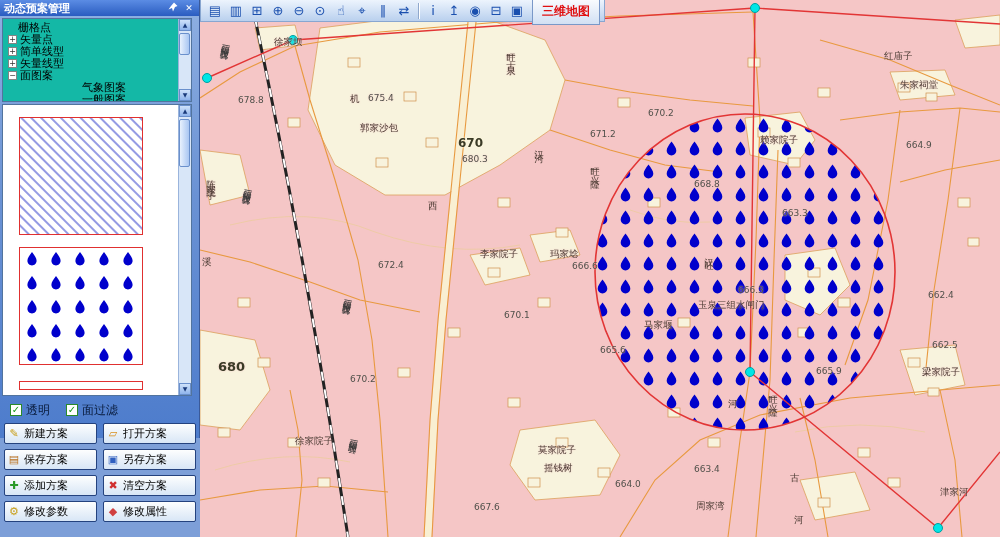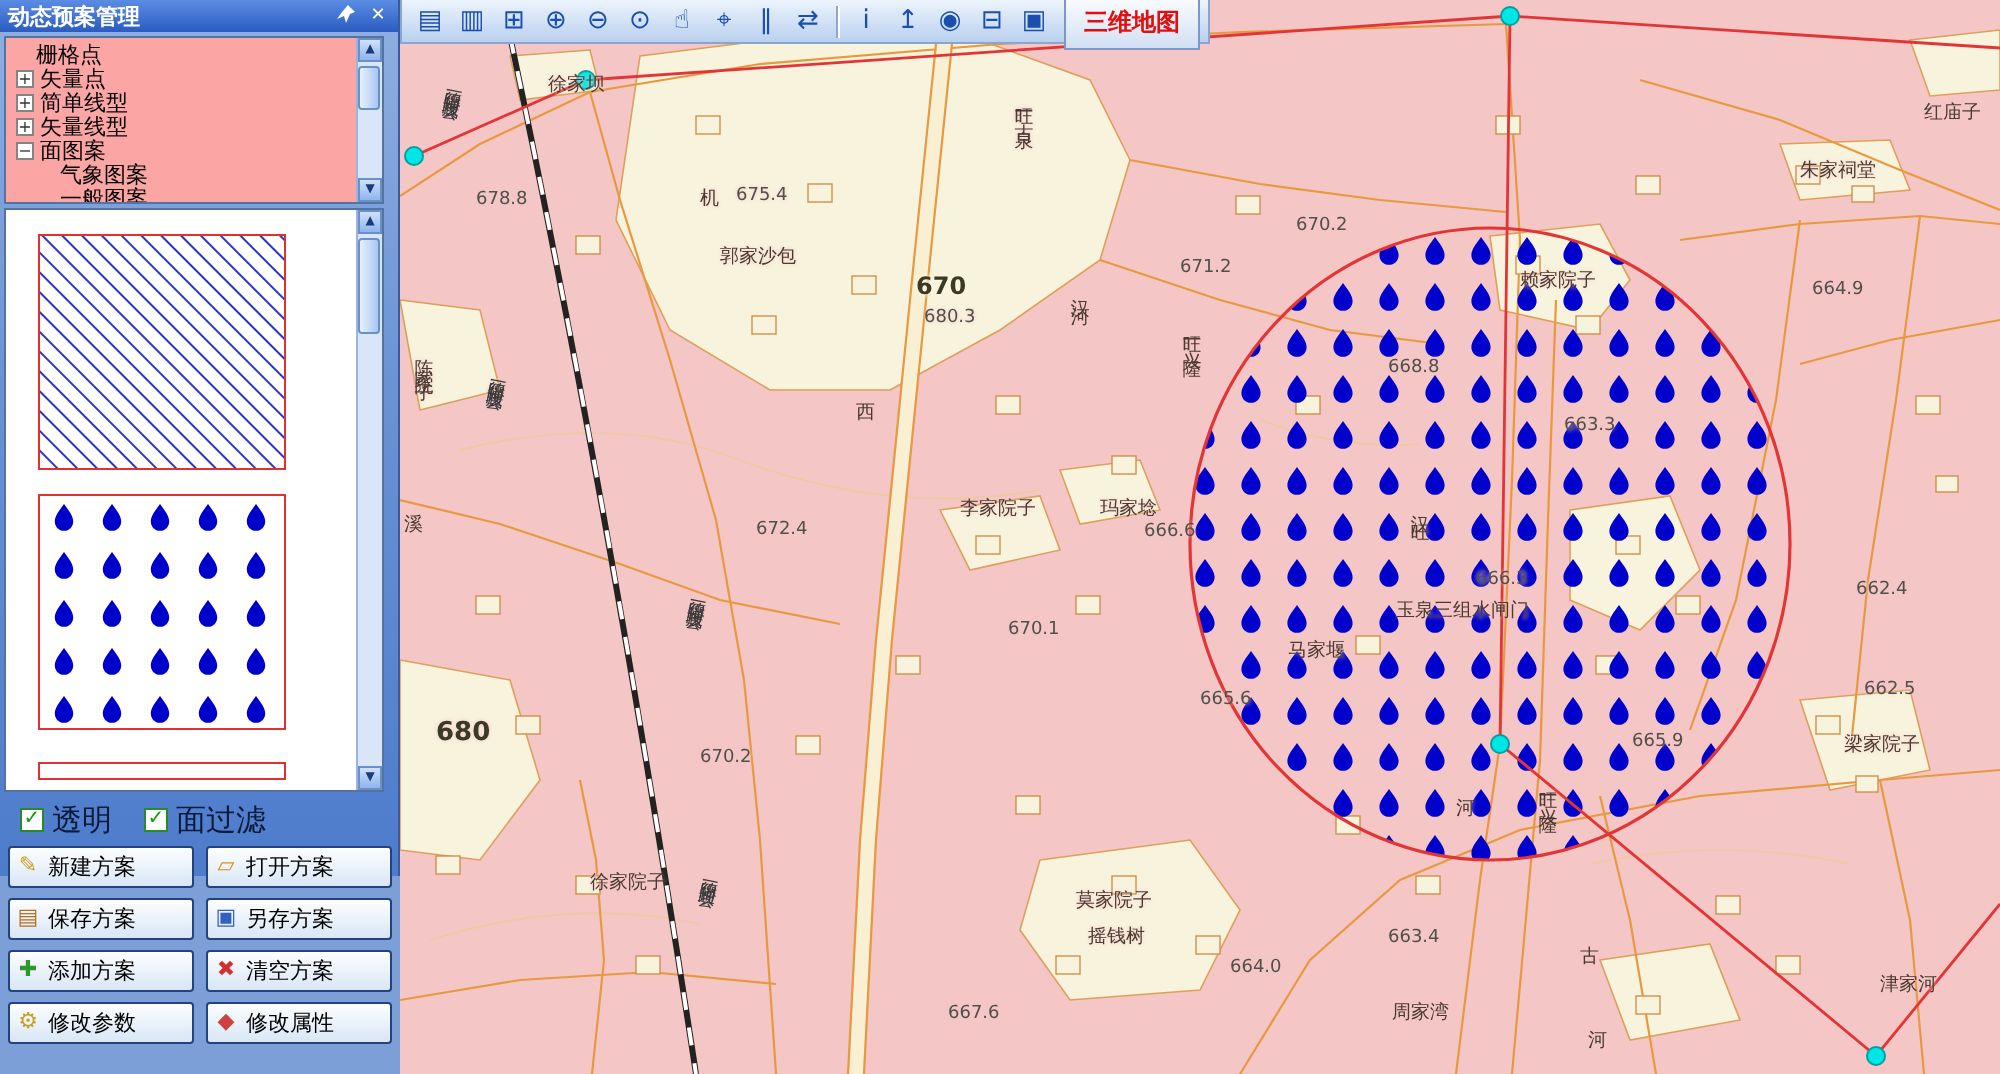--- a/index.html
+++ b/index.html
@@ -13,24 +13,24 @@
     border-right:1px solid #3a5a9a; }
   .side-title { height:16px; background:linear-gradient(180deg,#5b8ce4,#2a5cc0);
     color:#fff; font-size:11px; font-weight:bold; display:flex; align-items:center;
     padding:0 4px; gap:4px; }
   .side-title .t { flex:1; white-space:nowrap; }
   .title-ico { width:12px; height:12px; color:#fff; font-size:9px; line-height:12px;
     text-align:center; cursor:pointer; }
   .panel { position:absolute; left:2px; display:flex; background:#fff;
     border:1px solid #52749e; }
   .tree-wrap { top:18px; width:190px; height:84px; }
-  .tree { flex:1; overflow:hidden; padding:2px 0 0 2px; background:#fca5a5; }
+  .tree { flex:1; overflow:hidden; padding:2px 0 0 2px; background:#14b8a6; }
   .tree-item { display:flex; align-items:center; gap:3px; height:12px;
     font-size:11px; color:#000; cursor:default; white-space:nowrap; }
-  .indent0 { padding-left:3px; } .indent1 { padding-left:13px; } .indent2 { padding-left:25px; }
+  .indent0 { padding-left:3px; } .indent1 { padding-left:13px; } .indent2 { padding-left:25px;justify-content:center; }
   .expand-box { flex:0 0 auto; width:9px; height:9px; border:1px solid #848484;
     background:#fff; font-size:8px; line-height:7px; text-align:center; color:#333; }
   .scrollbar { width:13px; background:#d8e6f8; border-left:1px solid #9ab4dc;
     display:flex; flex-direction:column; }
   .sb-btn { height:12px; background:linear-gradient(180deg,#cfe2fa,#8fb4ec);
     border:1px solid #6a90cc; color:#1a3a7a; font-size:6px; line-height:10px;
     text-align:center; cursor:pointer; }
   .sb-track { flex:1; position:relative; }
   .sb-thumb { position:absolute; left:0; top:2px; width:11px; height:22px;
     background:linear-gradient(90deg,#e8f1fd,#a9c6f2); border:1px solid #6a90cc;
@@ -39,21 +39,21 @@
   .swatches { flex:1; overflow:hidden; }
   .swatch { width:124px; height:118px; border:1px solid #e03030; margin:12px 0 0 16px;
     background:#fff; cursor:pointer; }
   .swatch svg { display:block; }
   .swatch-partial { height:9px; margin-top:16px; }
   .filter-row { position:absolute; left:2px; top:399px; width:196px; height:22px;
     display:flex; align-items:center; gap:16px; padding-left:8px; }
   .cbx-item { display:flex; align-items:center; gap:4px; cursor:pointer; }
   .cbx { width:12px; height:12px; background:#fff; border:1px solid #2a8a2a;
     color:#169a16; font-size:10px; line-height:10px; text-align:center; font-weight:bold; }
-  .cbx-label { font-size:15px; color:#081a3a; }
+  .cbx-label { font-size:12px; color:#081a3a; }
   .btn-grid { position:absolute; left:4px; top:423px; width:192px;
     display:grid; grid-template-columns:1fr 1fr; gap:5px 6px; }
   .plan-btn { height:21px; background:linear-gradient(180deg,#fdfefe,#d8e6f6);
     border:1px solid #24427e; border-radius:2px; display:flex; align-items:center;
     gap:3px; font-size:11px; padding:0 2px; cursor:pointer; color:#000; }
   .btn-ico { flex:0 0 auto; width:14px; height:13px; font-size:11px; line-height:13px;
     text-align:center; }
   .btn-label { white-space:nowrap; }
 
   
@@ -337,21 +337,21 @@
         <circle cx="7" cy="78" r="4.5"></circle>
         <circle cx="93" cy="40" r="4.5"></circle>
         <circle cx="555" cy="8" r="4.5"></circle>
         <circle cx="550" cy="372" r="4.5"></circle>
         <circle cx="738" cy="528" r="4.5"></circle>
       </g>
     </svg>
 
     <div class="map-labels">
         <span class="map-label place" style="left: 74px; top: 36px;">徐家坝</span>
-        <span class="map-label place" style="left: 762px; top: 50px;">红庙子</span>
+        <span class="map-label place" style="left: 684px; top: 50px;">红庙子</span>
         <span class="map-label place" style="left: 700px; top: 79px;">朱家祠堂</span>
         <span class="map-label elev" style="left: 38px; top: 95px;">678.8</span>
         <span class="map-label elev" style="left: 168px; top: 93px;">675.4</span>
         <span class="map-label place" style="left: 150px; top: 93px;">机</span>
         <span class="map-label place" style="left: 160px; top: 122px;">郭家沙包</span>
         <span class="map-label big" style="left: 258px; top: 136px; text-align: center;">670</span>
         <span class="map-label elev" style="left: 262px; top: 154px;">680.3</span>
         <span class="map-label elev" style="left: 390px; top: 129px;">671.2</span>
         <span class="map-label elev" style="left: 448px; top: 108px;">670.2</span>
         <span class="map-label elev" style="left: 494px; top: 136px; margin-top: 43px;">668.8</span>

